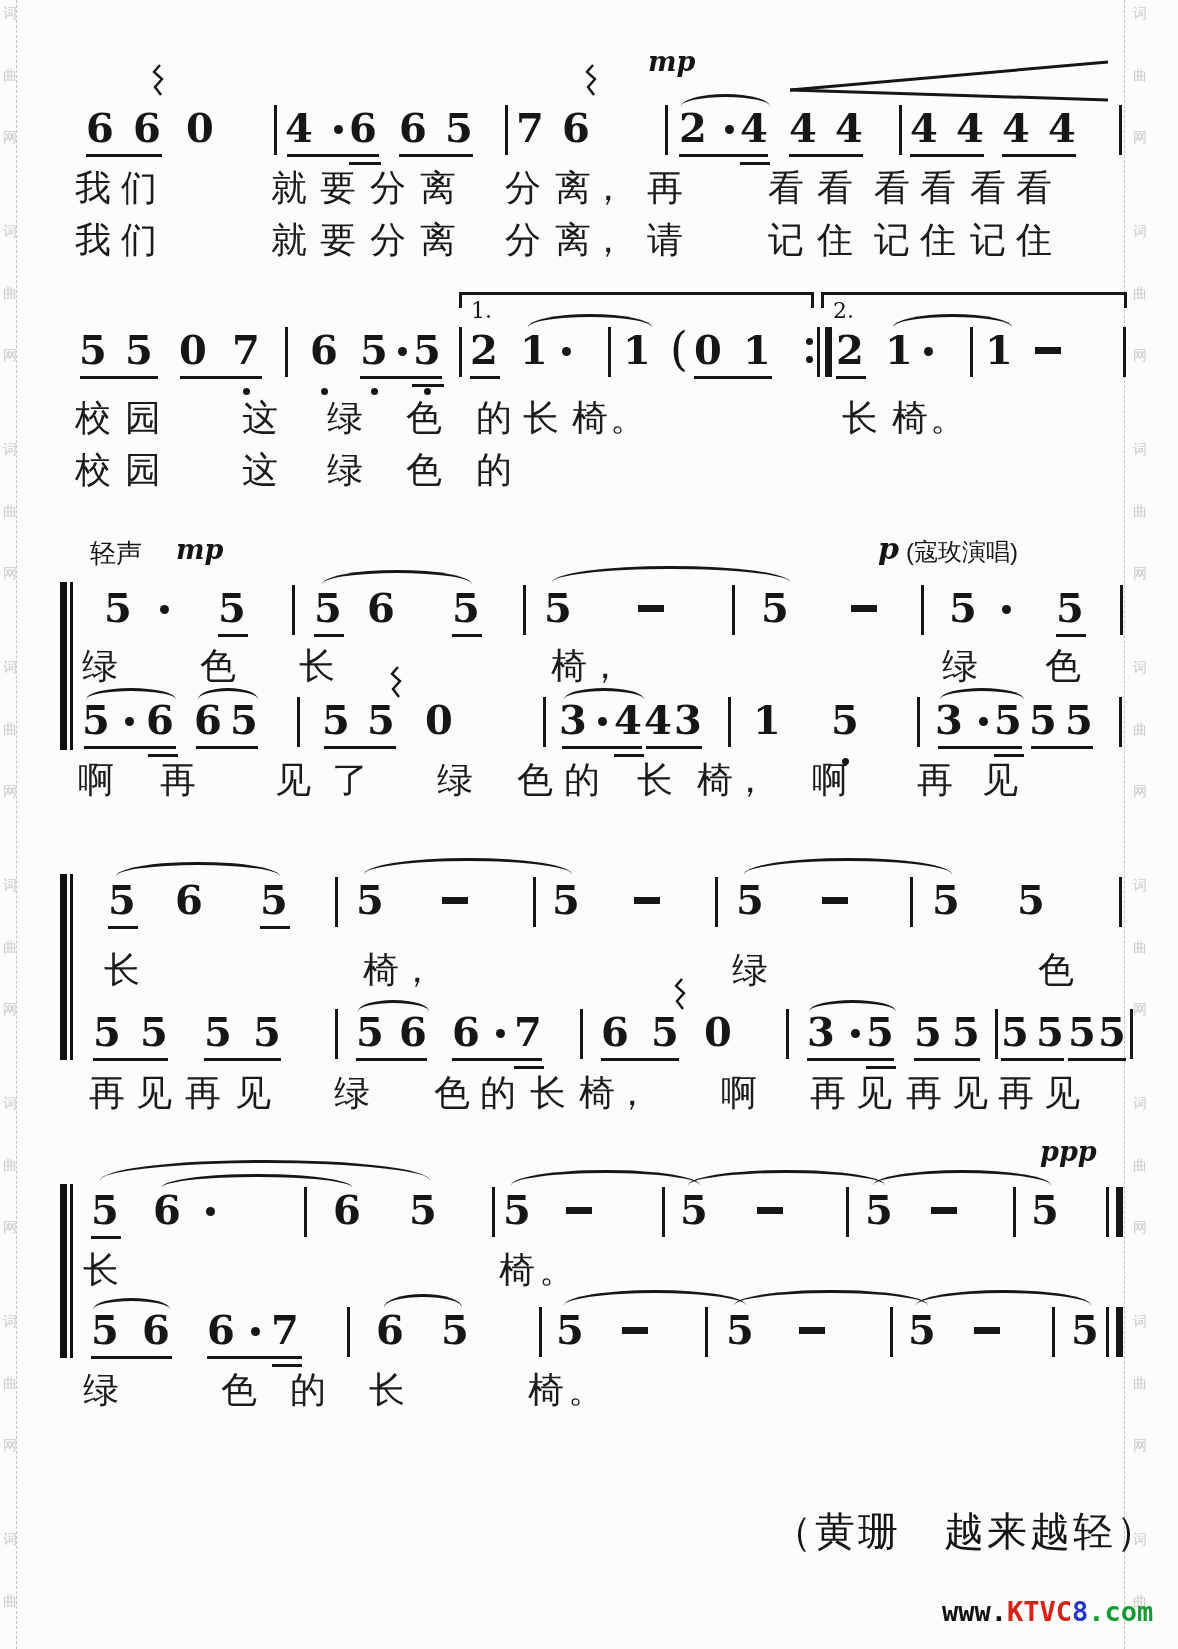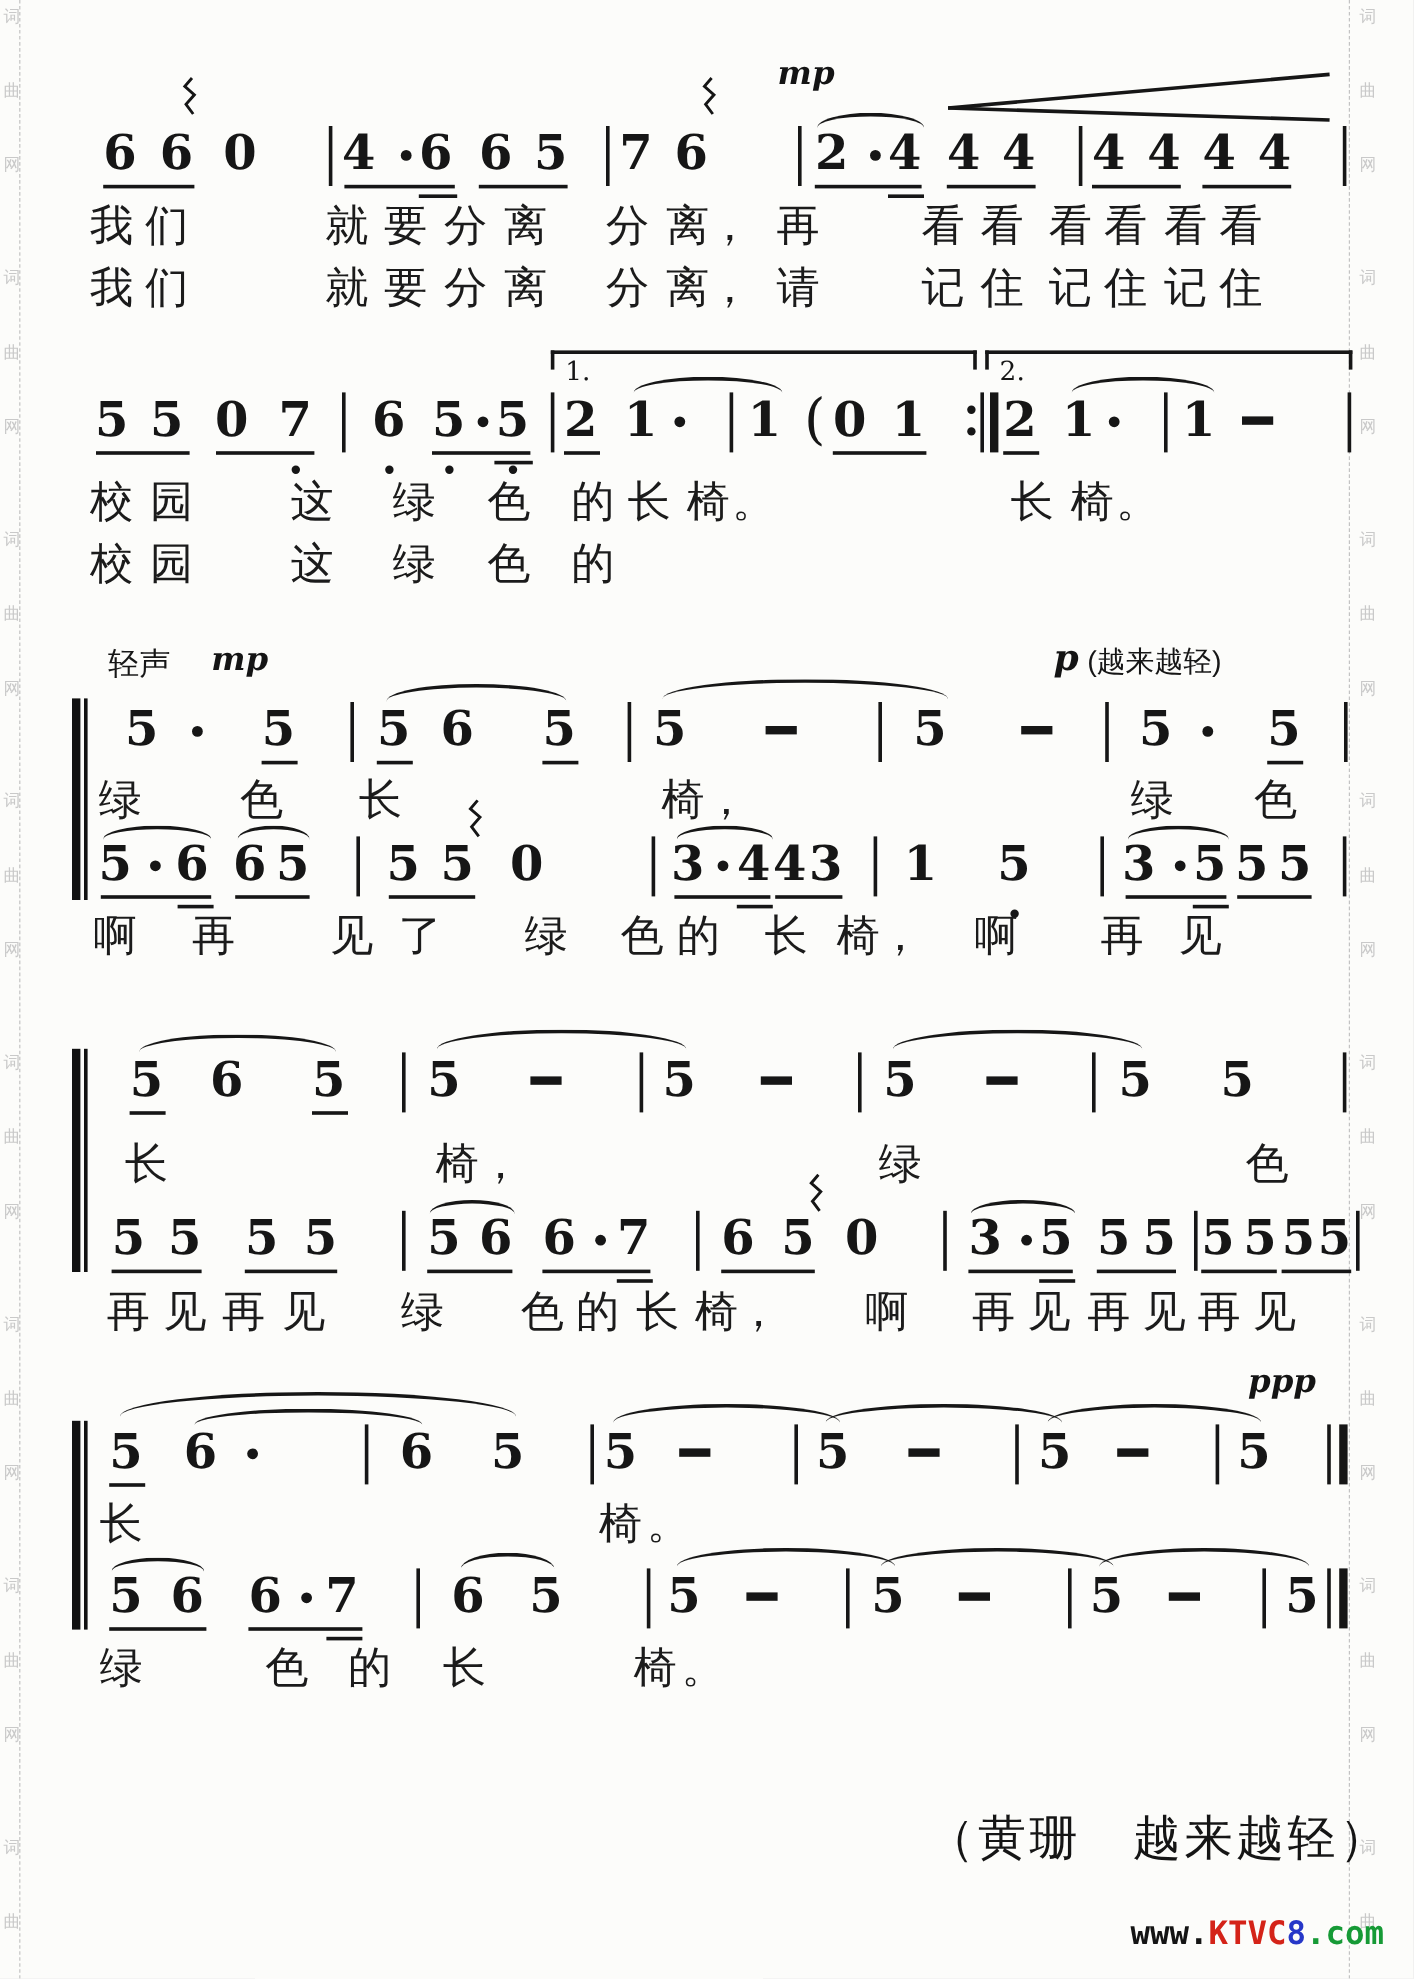--- a/index.html
+++ b/index.html
@@ -242,21 +242,21 @@
       <div class="lyr" style="left: 948px; top: 400px;">。</div>
       <div class="lyr" style="left: 93px; top: 452px;">校</div>
       <div class="lyr" style="left: 143px; top: 452px;">园</div>
       <div class="lyr" style="left: 260px; top: 452px;">这</div>
       <div class="lyr" style="left: 345px; top: 452px;">绿</div>
       <div class="lyr" style="left: 424px; top: 452px;">色</div>
       <div class="lyr" style="left: 494px; top: 452px;">的</div>
       <div class="cjk26" style="left: 90px; top: 540px;">轻声</div>
       <div class="dyn" style="left: 176px; top: 536px;">mp</div>
       <div class="dynp" style="left: 878px; top: 534px;">p</div>
-      <div class="cjk24" style="left: 906px; top: 540px;">(越来越轻)</div>
+      <div class="cjk24" style="left: 906px; top: 540px;">(寇玫演唱)</div>
       <div class="note" style="left: 118px; top: 588px;">5</div>
       <div class="adot" style="left: 160px; top: 605px;"></div>
       <div class="note" style="left: 232px; top: 588px;">5</div>
       <div class="note" style="left: 328px; top: 588px;">5</div>
       <div class="note" style="left: 381px; top: 588px;">6</div>
       <div class="note" style="left: 466px; top: 588px;">5</div>
       <div class="note" style="left: 558px; top: 588px;">5</div>
       <div class="note" style="left: 775px; top: 588px;">5</div>
       <div class="note" style="left: 963px; top: 588px;">5</div>
       <div class="adot" style="left: 1002px; top: 605px;"></div>

